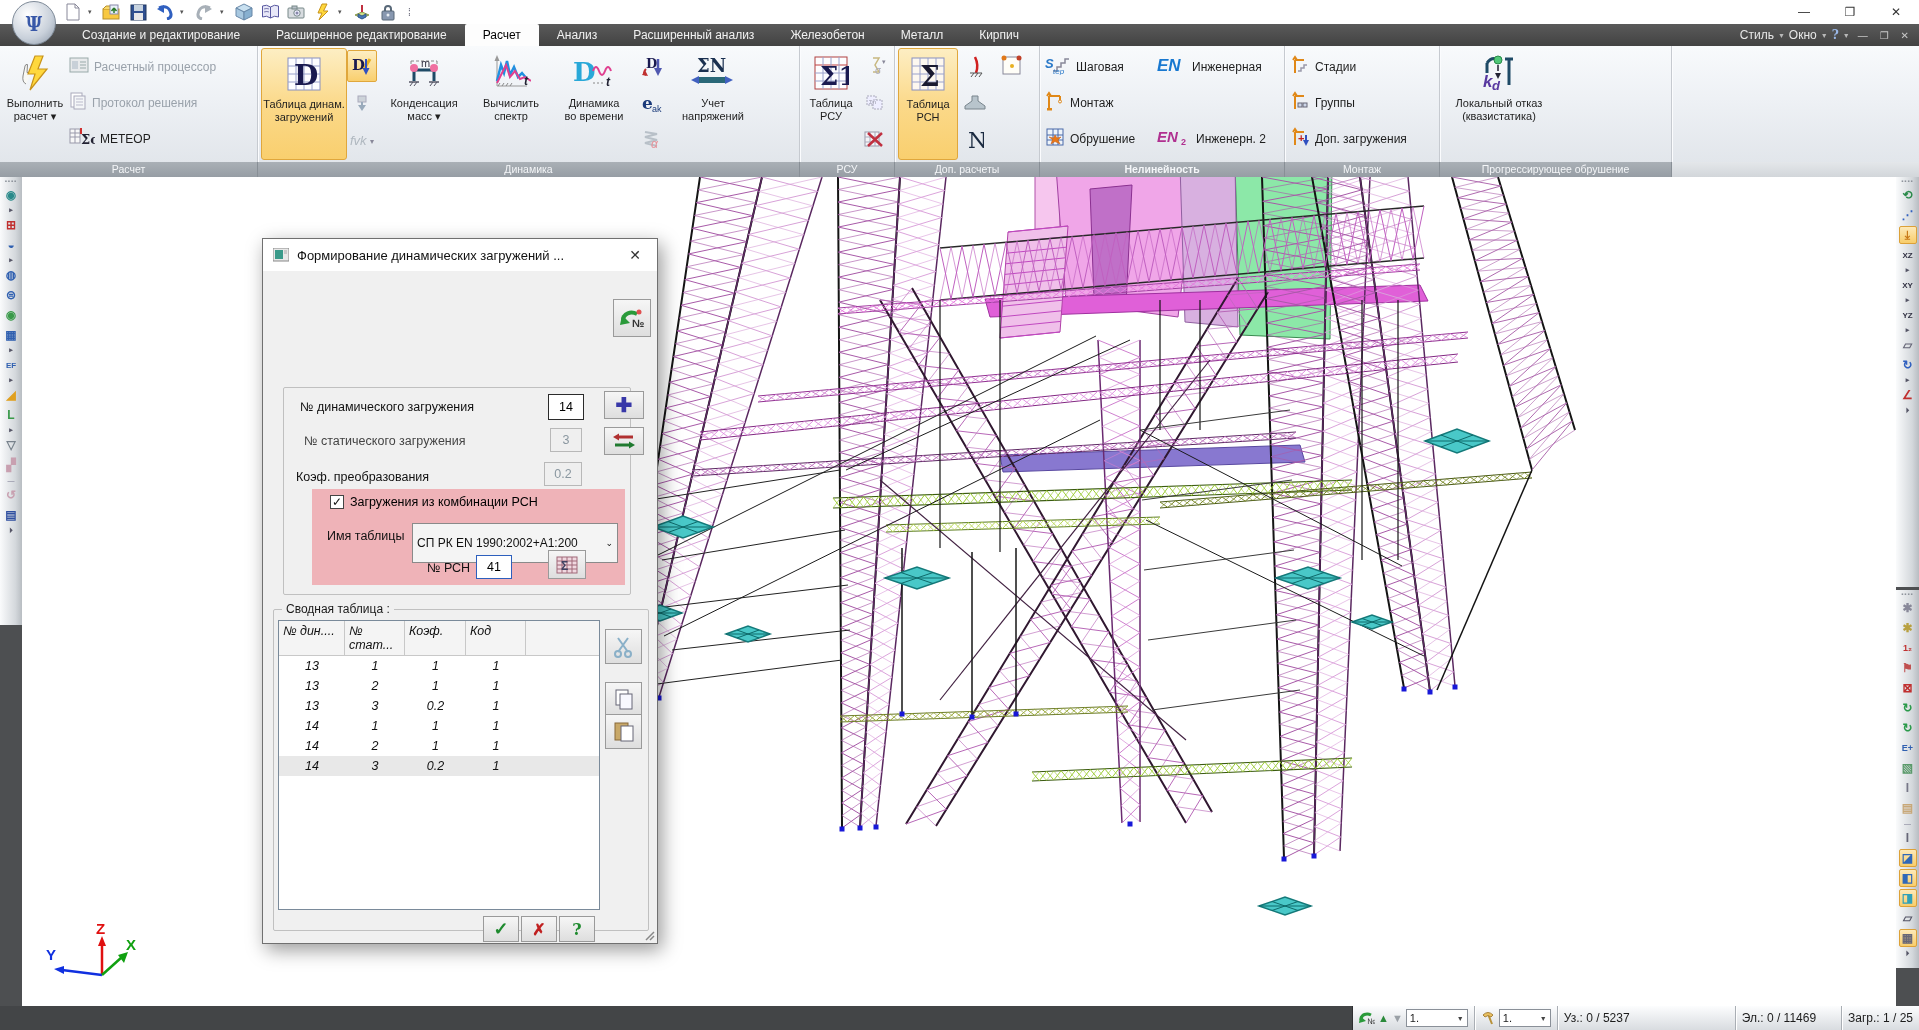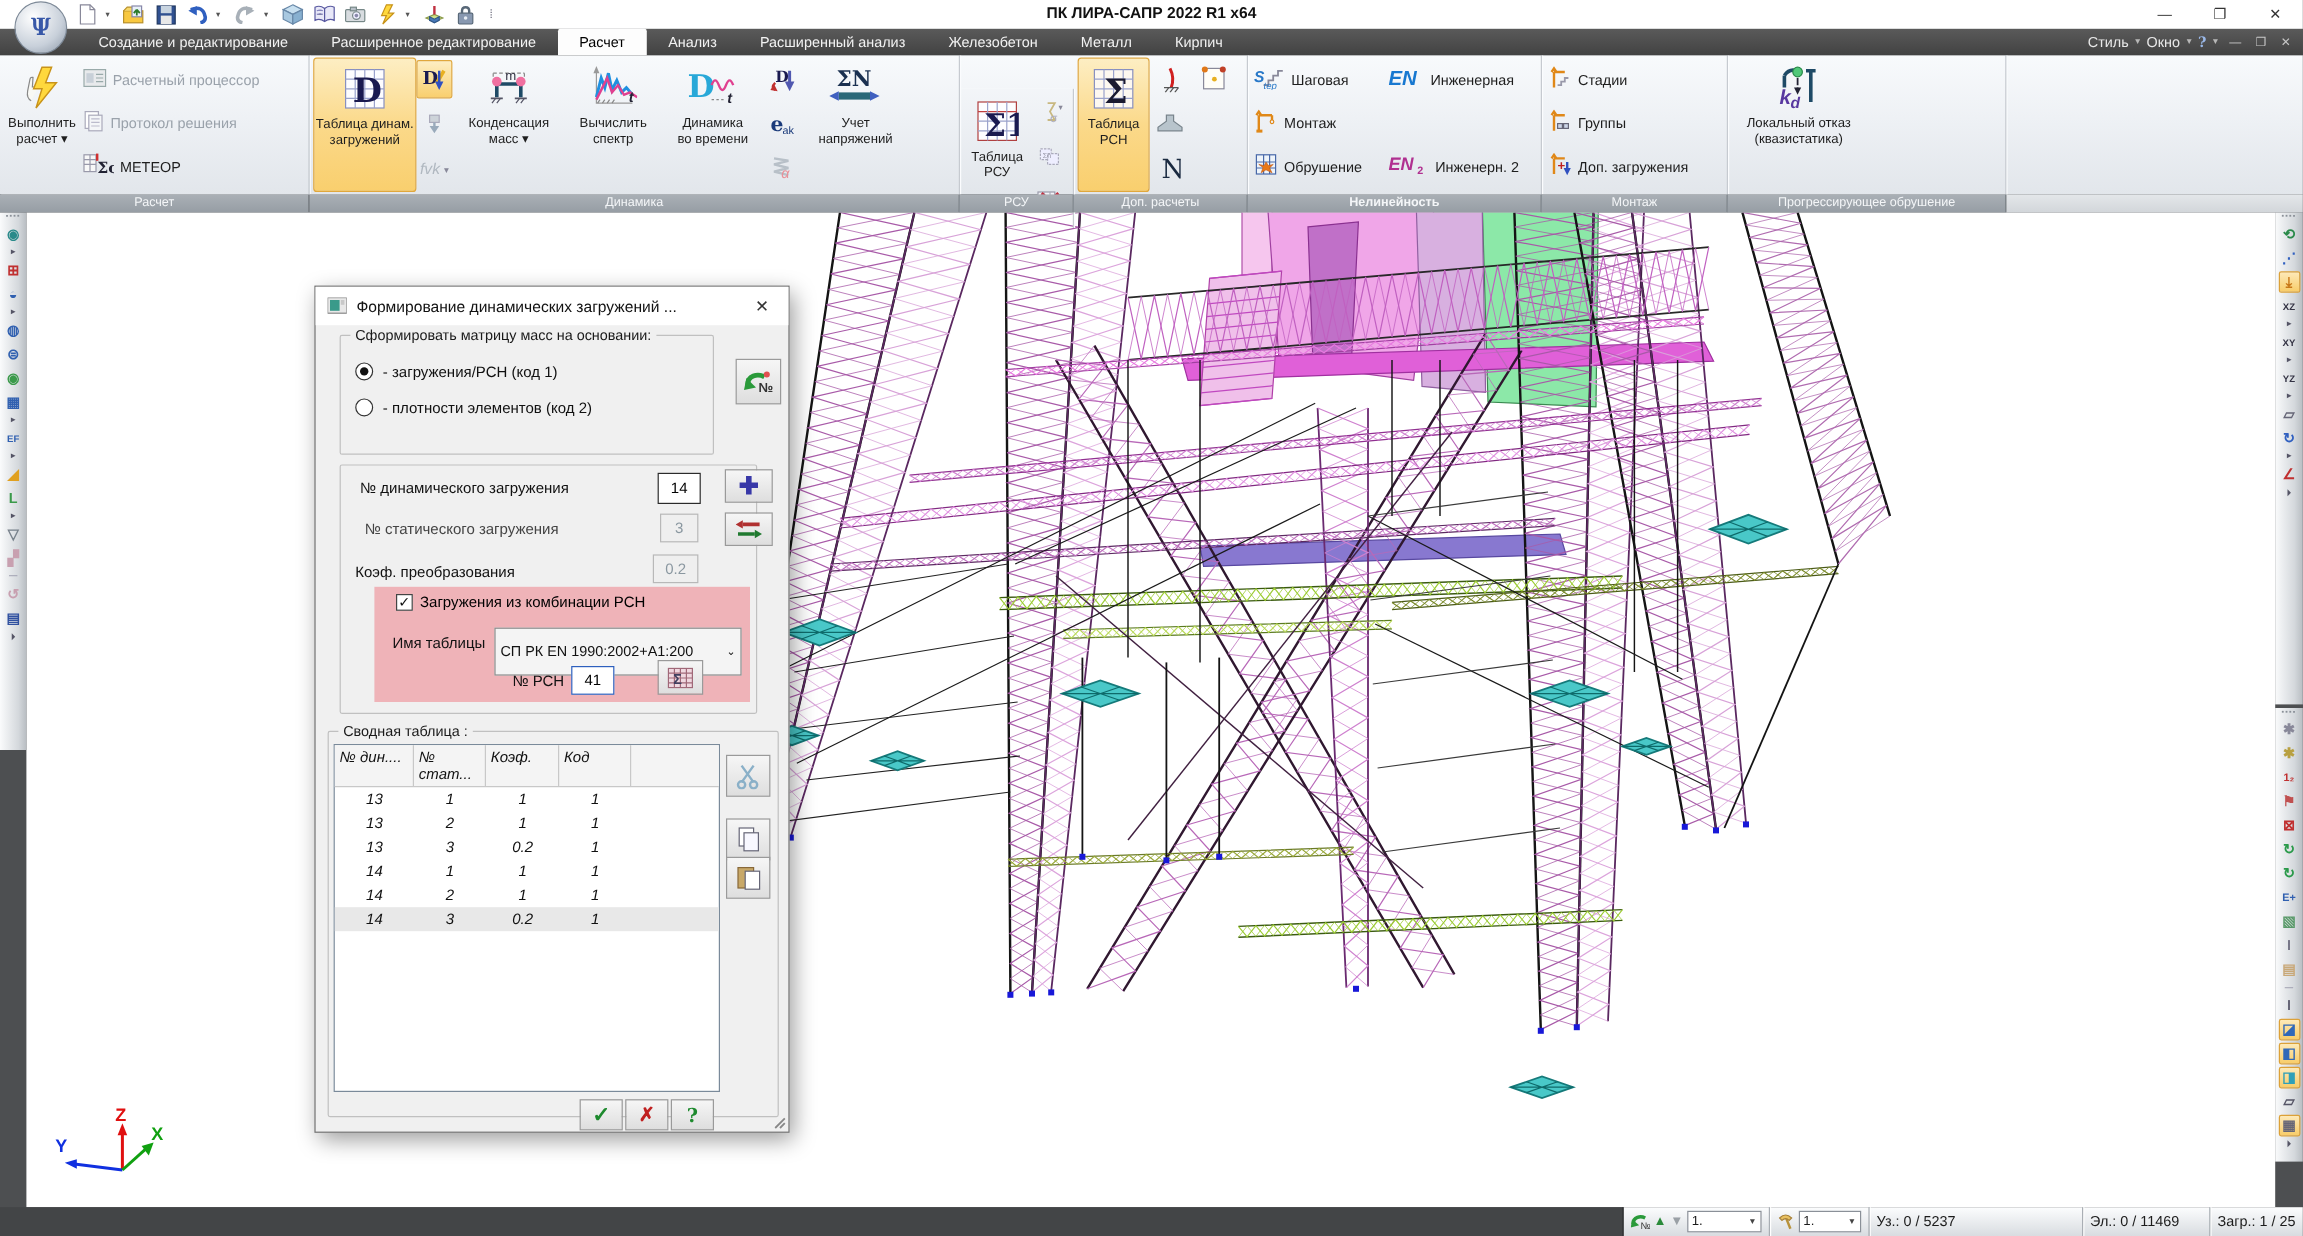--- a/index.html
+++ b/index.html
@@ -75,21 +75,20 @@
 .dt-row.hilite { background:#e8e8e8; }
 .dt-cell { padding:3px 4px; text-align:center; color:#111; }
 .dlg-grip { position:absolute; right:2px; bottom:2px; width:12px; height:12px; }
 .axis-triad { position:absolute; left:10px; top:745px; width:110px; height:80px; }
 svg text { user-select:none; }
 </style>
 </head>
 <body>
 
 <div class="titlebar">
-  <div class="title-text">ПК ЛИРА-САПР  2022 R1 x64</div>
   <div class="qat" id="qat">
       <div class="qat-item">
         <svg width="15" height="18">
           <path d="M2 1 h8 l4 4 v12 h-12 z" fill="#fff" stroke="#889"></path>
           <path d="M10 1 v4 h4" fill="none" stroke="#889"></path>
         </svg>
       </div>
       <span class="qat-caret">▾</span>
       <div class="qat-item">
         <svg width="20" height="17">
@@ -339,21 +338,21 @@
           <svg width="44" height="34">
             <text x="6" y="16" font-size="18" font-weight="bold" fill="#1a3050" font-family="DejaVu Serif,serif">ΣN</text>
             <rect x="8" y="21" width="26" height="6" fill="#2a6878"></rect>
             <polygon points="0,24 8,20 8,28" fill="#4060c0"></polygon>
             <polygon points="42,24 34,20 34,28" fill="#4060c0"></polygon>
           </svg>
         </div>
         <div class="blabel">Учет<br>напряжений</div>
       </div>
     </div>
-    <div class="rgroup" style="width: 95px; margin-top: 28px;">
+    <div class="rgroup" style="width: 95px;">
       <div class="bigbtn" style="width: 56px;">
         <div class="bicon">
           <svg width="36" height="36">
             <rect x="2" y="2" width="32" height="32" fill="#fdfdff" stroke="#b04040"></rect>
             <path d="M2 10 h32" stroke="#c04040"></path>
             <path d="M2 18 h32 M2 26 h32 M10 2 v32 M18 2 v32 M26 2 v32" stroke="#9aa2cc"></path>
             <text x="7" y="30" font-size="26" font-weight="bold" fill="#1a1a50" font-family="DejaVu Serif,serif">Σ1</text>
           </svg>
         </div>
         <div class="blabel">Таблица<br>РСУ</div>
@@ -750,31 +749,20 @@
   <div class="dlg-title">
     <svg width="16" height="14">
         <rect x="0" y="0" width="16" height="13" fill="#e8e8e8" stroke="#888"></rect>
         <rect x="2" y="2" width="8" height="9" fill="#3a9a8a"></rect>
         <rect x="11" y="2" width="3" height="4" fill="#c8c8c8"></rect>
       </svg>
     <span class="dlg-title-text">Формирование динамических загружений ...</span>
     <span class="dlg-close">✕</span>
   </div>
 
-  <div class="groupbox" style="left:20px; top:40px; width:312px; height:100px;">
-    <span class="gb-label">Сформировать матрицу масс на основании:</span>
-    <div class="radio-row" style="left:12px; top:22px;">
-      <span class="radio sel"></span>
-      <span>- загружения/РСН (код 1)</span>
-    </div>
-    <div class="radio-row" style="left:12px; top:52px;">
-      <span class="radio"></span>
-      <span>- плотности элементов (код 2)</span>
-    </div>
-  </div>
   <div class="sqbtn" style="left:350px; top:60px; width:38px; height:38px;">
     <svg width="26" height="26">
         <path d="M4 16 C4 8 12 6 18 9" stroke="#2a9a3a" stroke-width="4" fill="none"></path>
         <polygon points="3,10 1,20 11,18" fill="#2a9a3a"></polygon>
         <text x="13" y="22" font-size="11" fill="#333" font-weight="bold">№</text>
         <circle cx="20" cy="7" r="2.5" fill="#e05050"></circle>
       </svg>
   </div>
 
   <div class="groupbox" style="left:20px; top:148px; width:348px; height:208px;">

